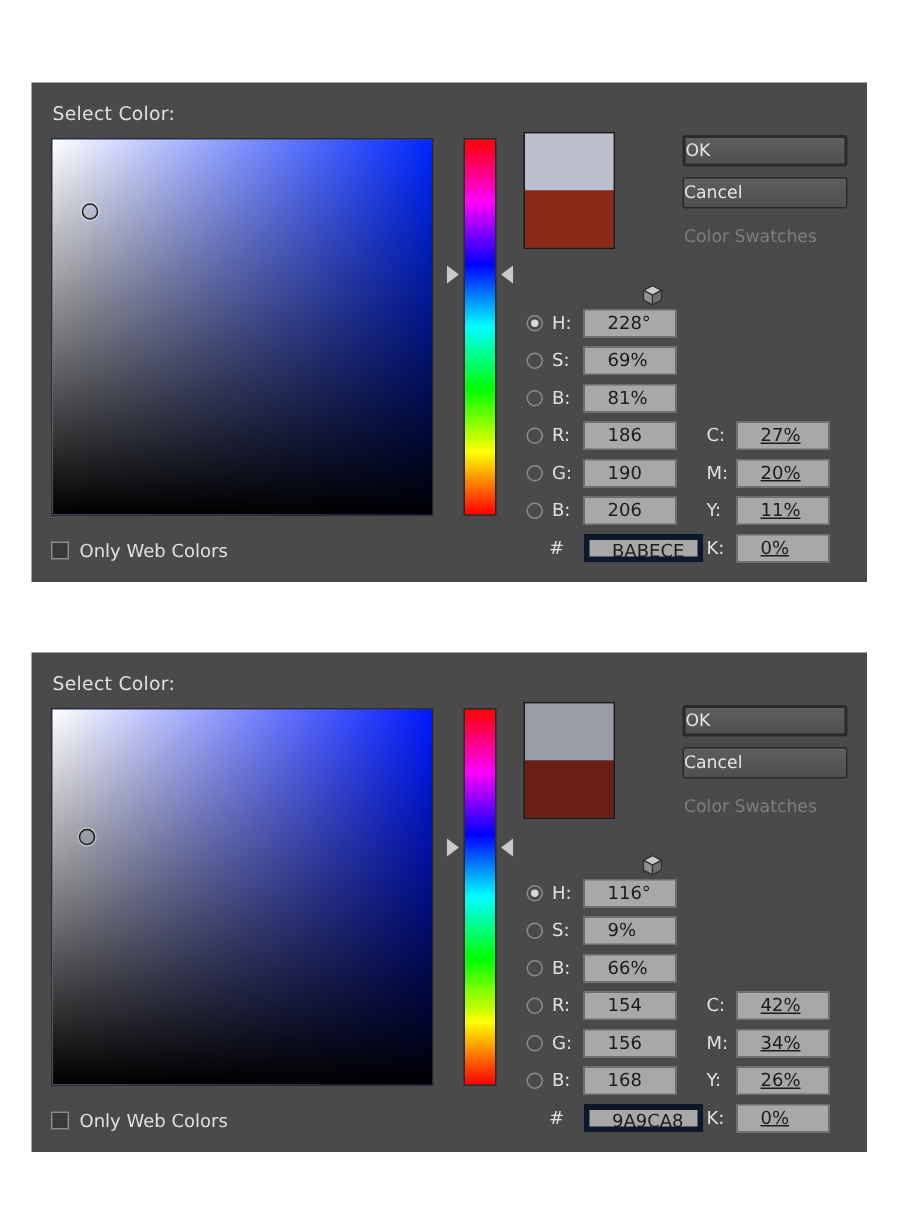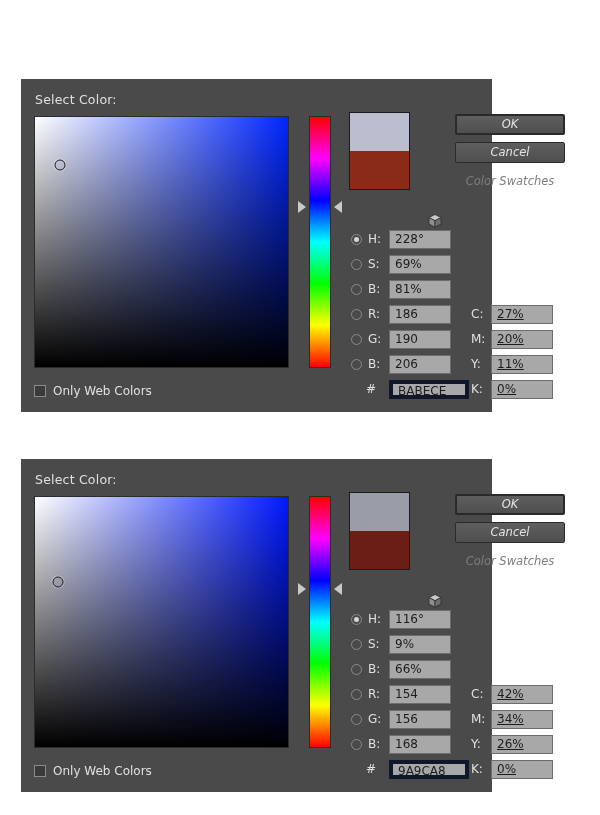--- a/index.html
+++ b/index.html
@@ -8,24 +8,23 @@
     background: #ffffff;
     width: 600px;
     height: 815px;
     overflow: hidden;
     font-family: "DejaVu Sans", "Liberation Sans", sans-serif;
   }
 
   .dialog {
     position: absolute;
     left: 21px;
-    width: 471px;
+    width: 557px;
     background: #4a4a4a;
     color: #d8d8d8;
-    margin-top: 24px;
   }
   #dialog-1 { top: 55px; height: 333px; }
   #dialog-2 { top: 435px; height: 333px; }
 
   .dialog-title {
     position: absolute;
     left: 14px;
     top: 13px;
     font-size: 12.5px;
     color: #e0e0e0;
@@ -113,24 +112,23 @@
   .btn {
     position: absolute;
     left: 434px;
     width: 110px;
     height: 21px;
     background: linear-gradient(to bottom, #5e5e5e, #4f4f4f);
     border: 1px solid #2a2a2a;
     border-radius: 2px;
     color: #e4e4e4;
     font-size: 11.5px;
-    text-align: center;
+    text-align: left;
     line-height: 19px;
     box-sizing: border-box;
-    font-style: italic;
   }
   .btn.primary { border: 2px solid #2a2a2a; line-height: 17px; }
   .btn.disabled {
     background: none;
     border: 1px solid transparent;
     color: #7d7d7d;
   }
   #ok-1      { top: 35px; }
 
   
@@ -163,21 +161,21 @@
   .lbl.hash { left: 15px; font-size: 12px; }
   .inp {
     position: absolute;
     left: 38px; top: 0;
     width: 62px; height: 19px;
     background: #a8a8a8;
     border: 1px solid #6d6d6d;
     color: #1c1c1c;
     font-size: 12px;
     line-height: 17px;
-    padding-left: 5px;
+    padding-left: 15px;
     box-sizing: border-box;
   }
   .inp.focus {
     width: 80px;
     border: 4px solid #0f172a;
     line-height: 15px;
   }
   .row.cmyk { left: 450px; }
   .row.cmyk .lbl { left: 0; }
   .row.cmyk .inp { left: 20px; text-decoration: underline; }

